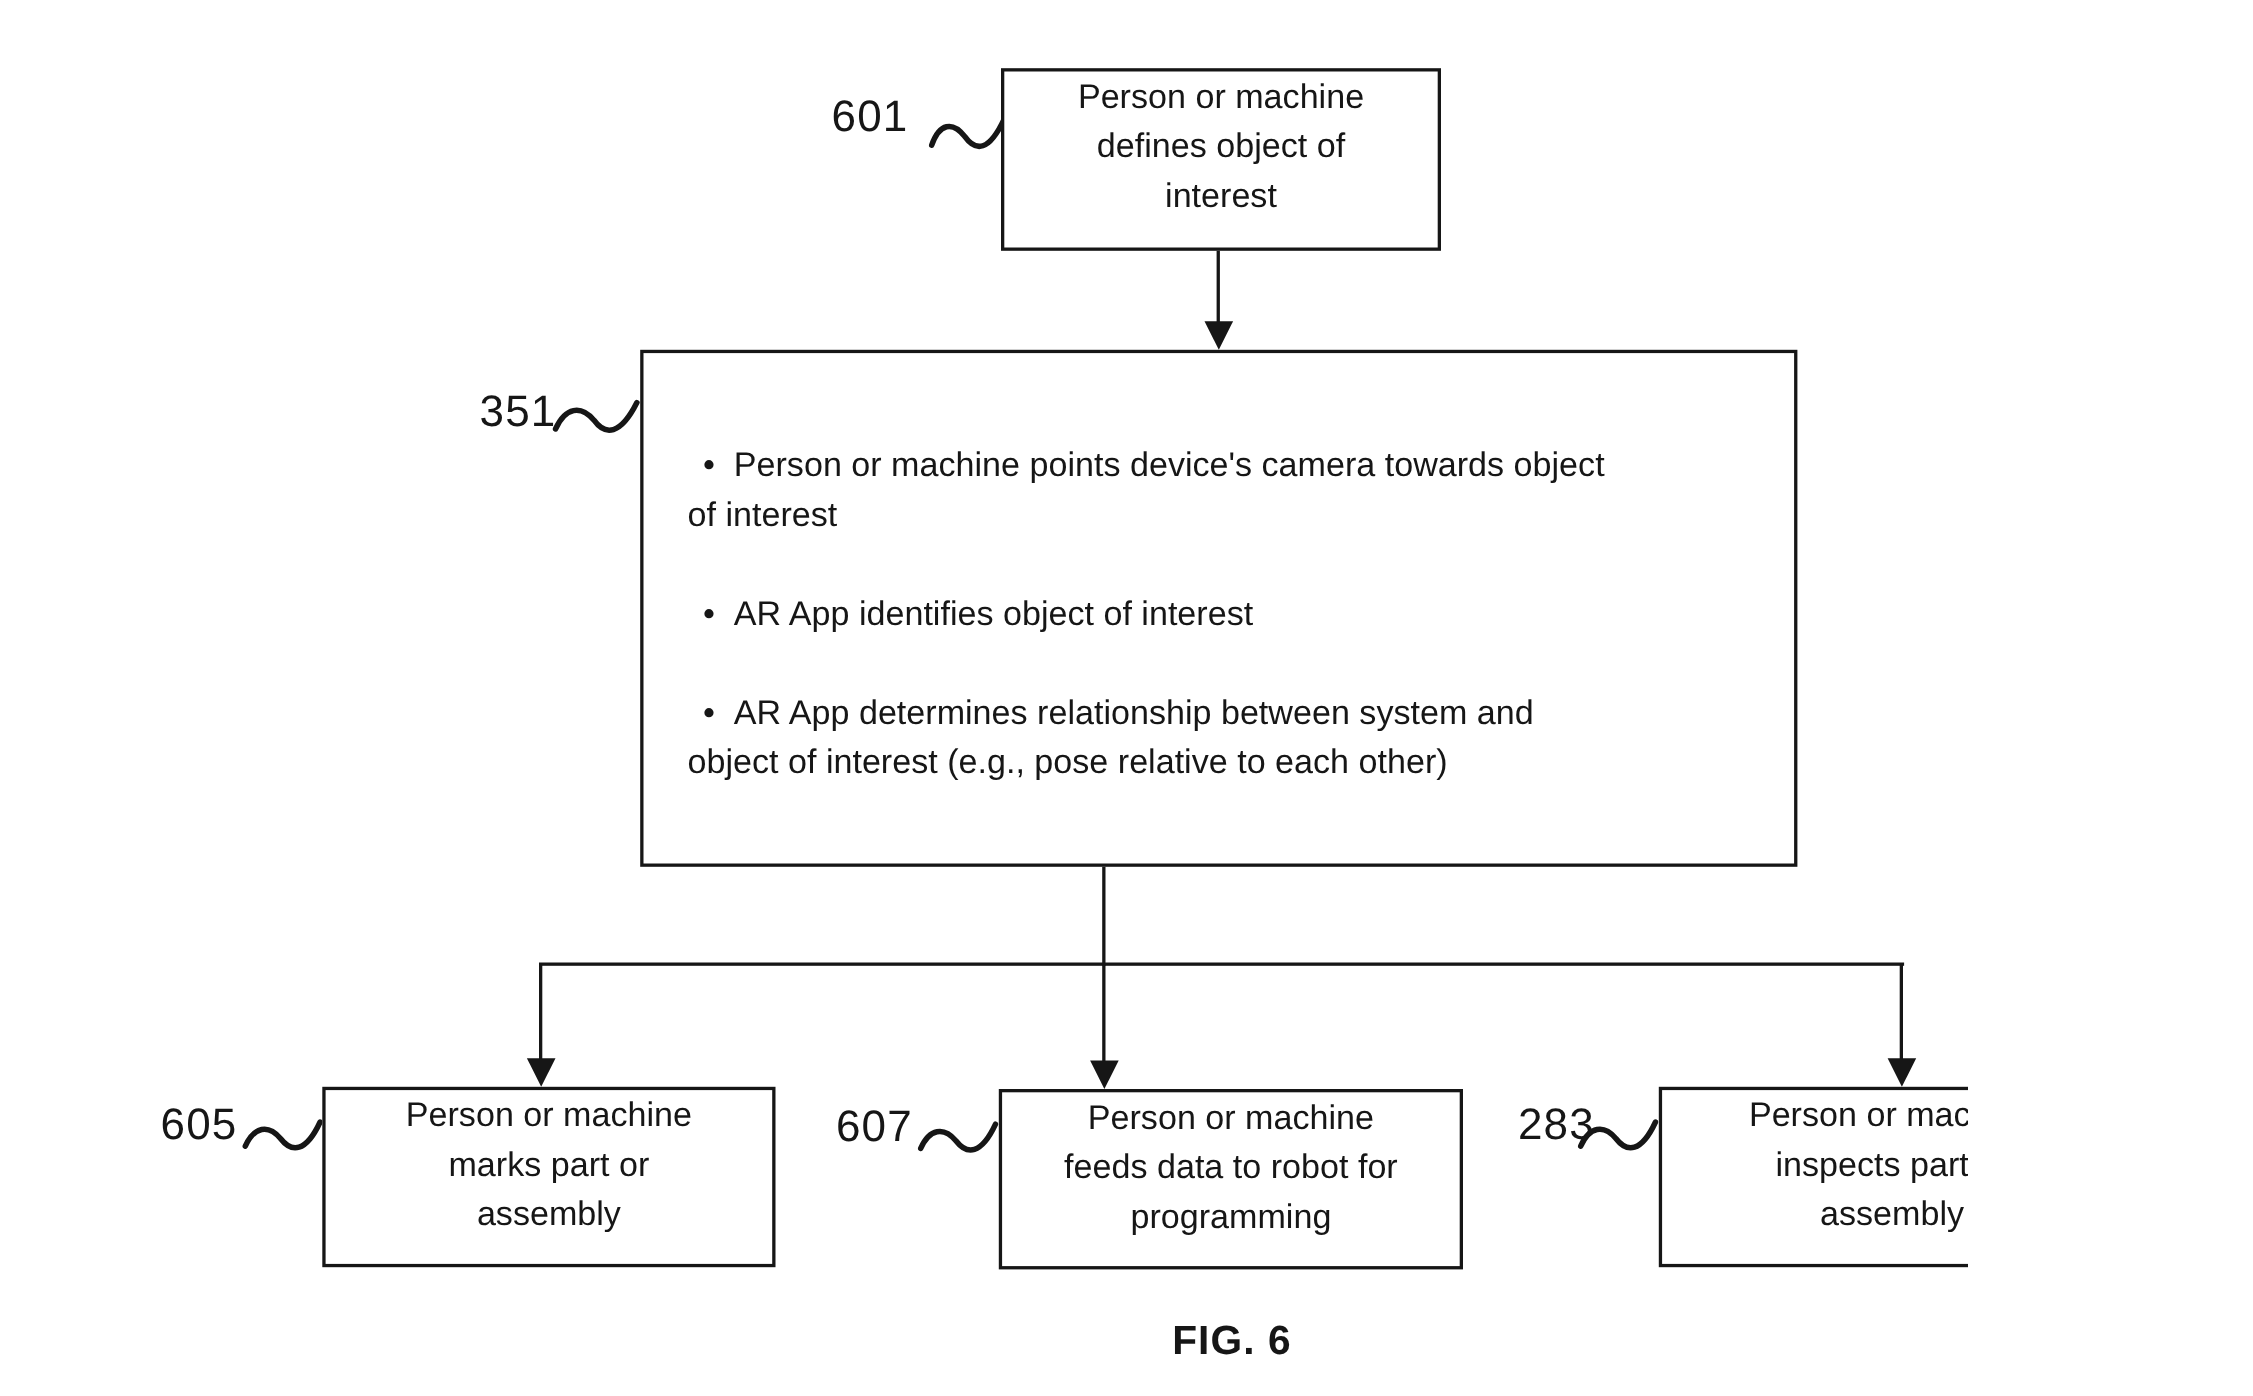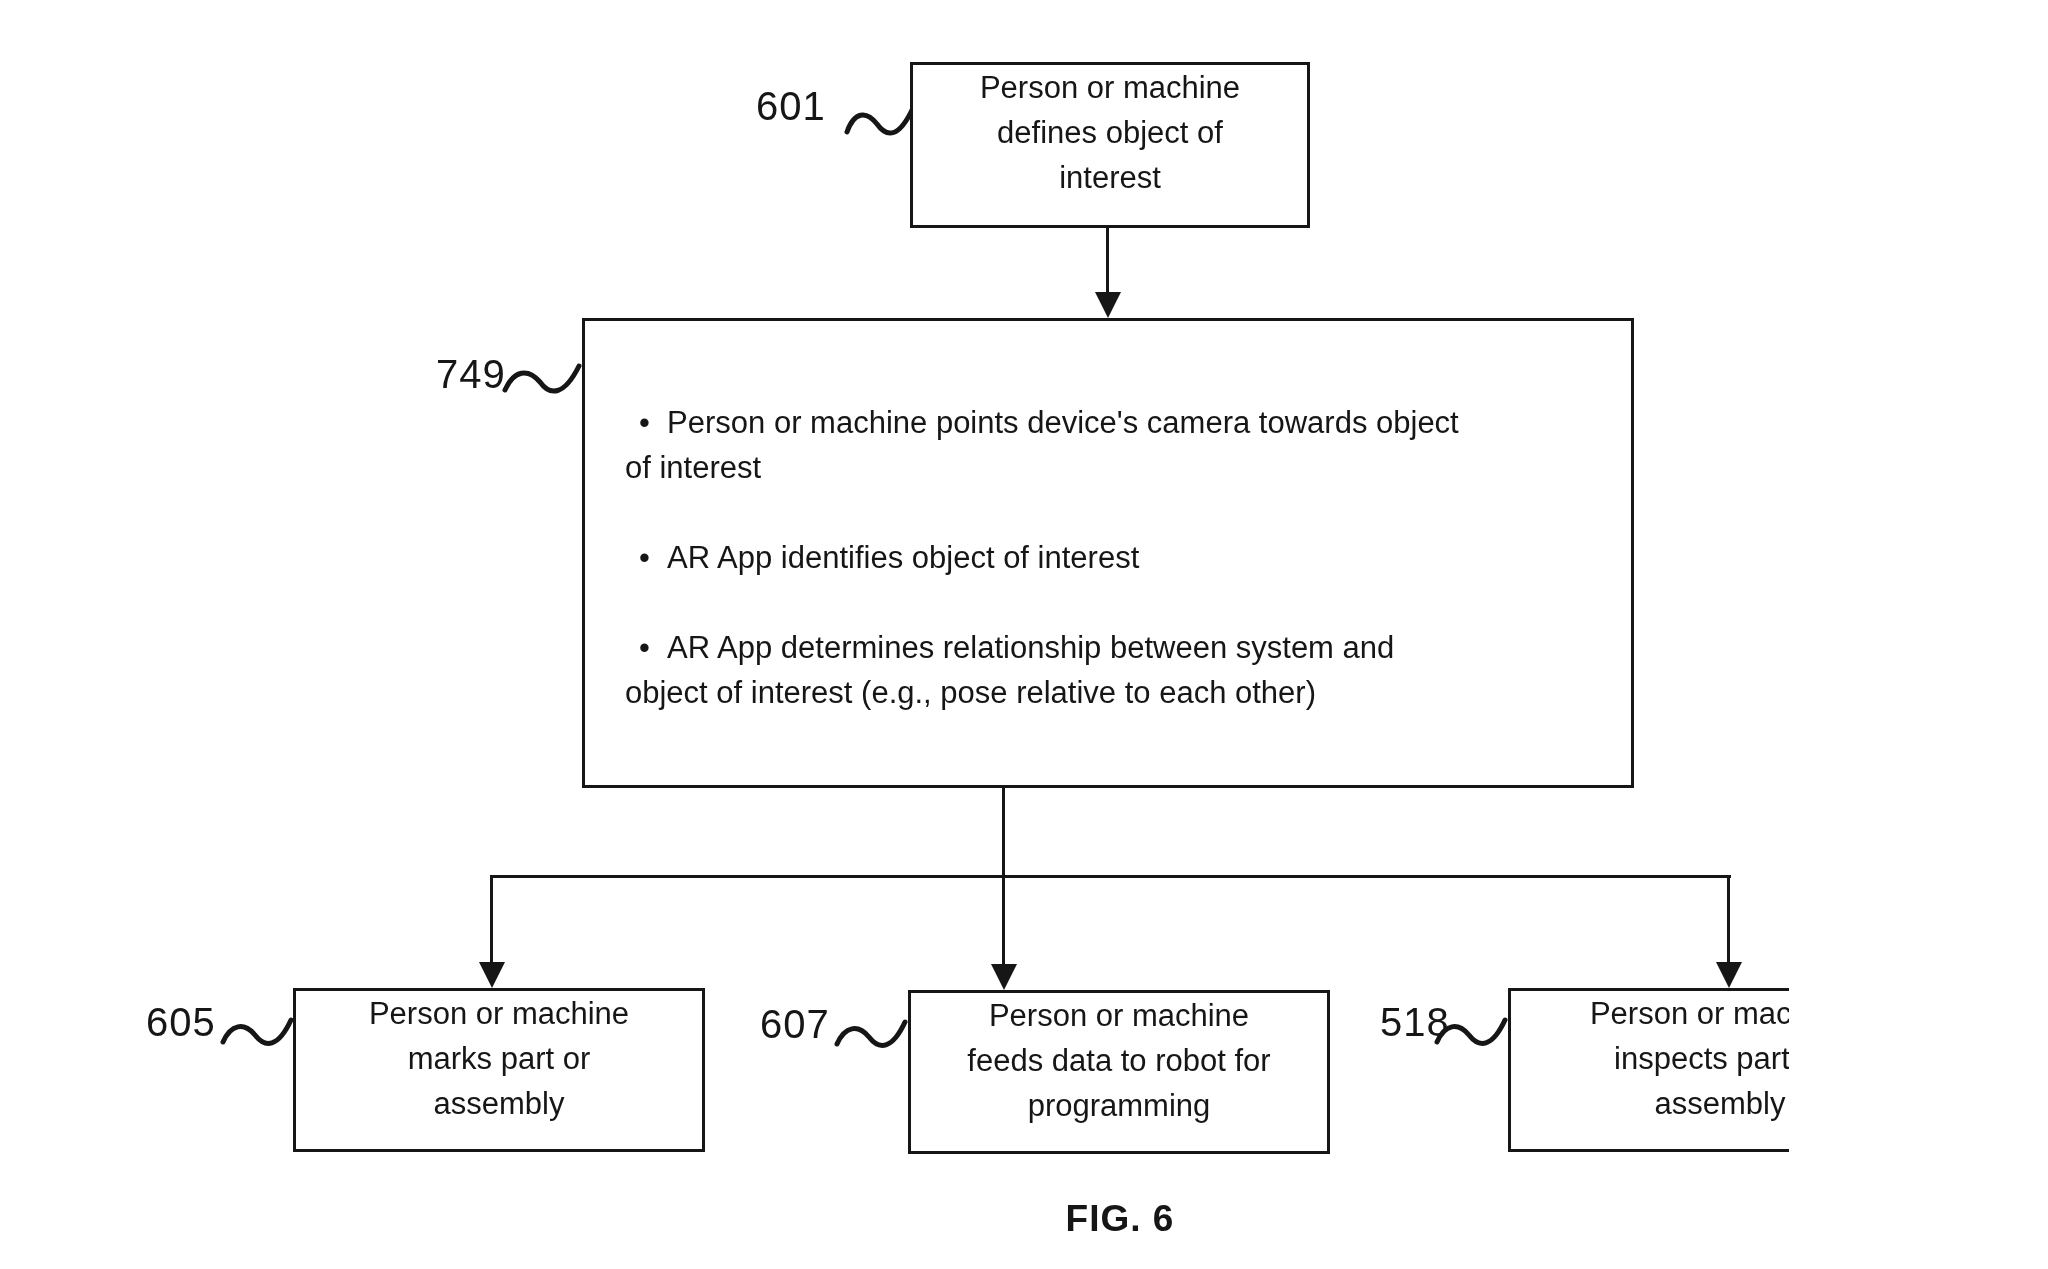--- a/index.html
+++ b/index.html
@@ -97,21 +97,21 @@
 
   <div class="node" id="box601">
     <span>Person or machine
 defines object of
 interest</span>
   </div>
 
   <div class="vl" id="lineA"></div>
   <div class="ah" id="headA"></div>
 
-  <div class="ref" id="ref603">749</div>
+  <div class="ref" id="ref603">351</div>
   <div class="leader" id="lead603">
     <svg width="80" height="44" viewBox="0 0 80 44" fill="none">
       <path d="M3 32 C 12 12, 26 10, 38 24 C 48 38, 62 38, 77 8" stroke="#161616" stroke-width="5" stroke-linecap="round"></path>
     </svg>
   </div>
 
   <div class="node" id="box603">
     <p>Person or machine points device's camera towards object
 of interest</p>
     <p>AR App identifies object of interest</p>
@@ -147,21 +147,21 @@
       <path d="M3 30 C 11 12, 24 10, 35 23 C 45 36, 58 36, 71 8" stroke="#161616" stroke-width="5" stroke-linecap="round"></path>
     </svg>
   </div>
 
   <div class="node" id="box607">
     <span>Person or machine
 feeds data to robot for
 programming</span>
   </div>
 
-  <div class="ref" id="ref609">518</div>
+  <div class="ref" id="ref609">283</div>
   <div class="leader" id="lead609">
     <svg width="74" height="42" viewBox="0 0 74 42" fill="none">
       <path d="M3 30 C 11 12, 24 10, 35 23 C 45 36, 58 36, 71 8" stroke="#161616" stroke-width="5" stroke-linecap="round"></path>
     </svg>
   </div>
 
   <div class="node" id="box609">
     <span>Person or machine
 inspects part or
 assembly</span>

